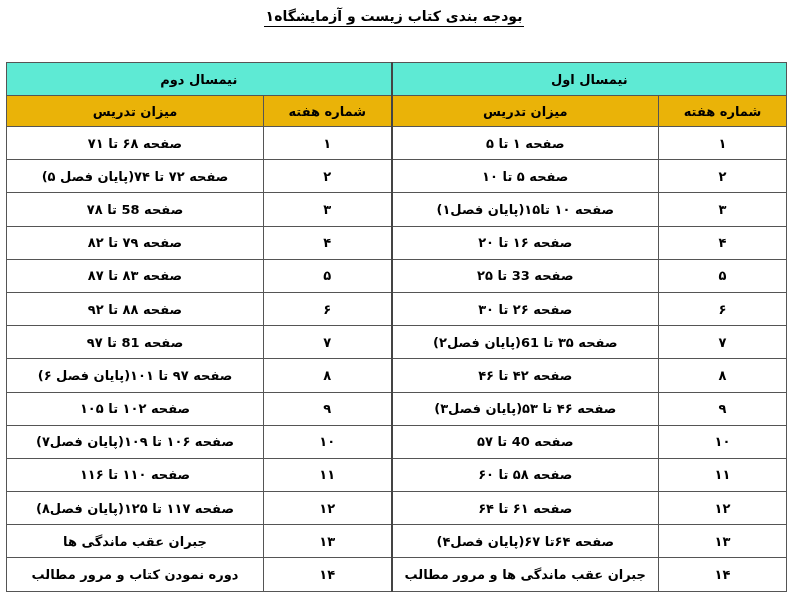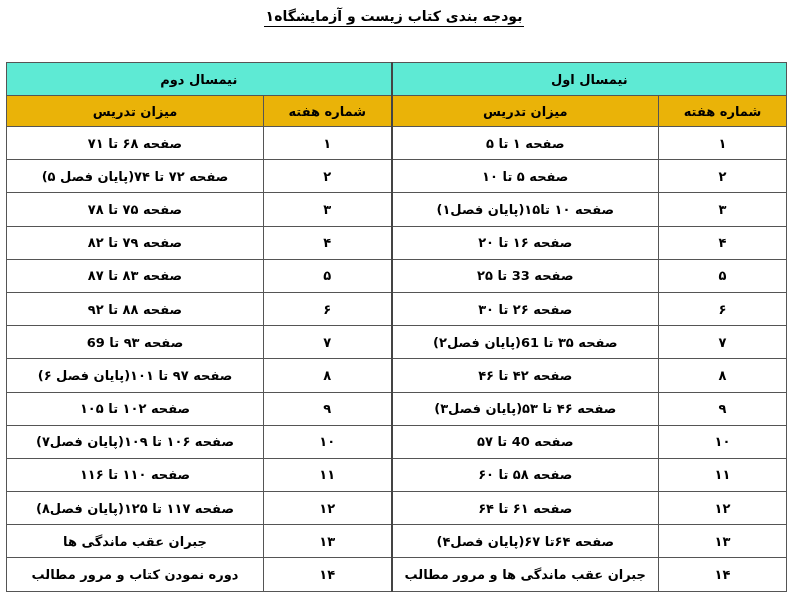--- a/index.html
+++ b/index.html
@@ -58,21 +58,21 @@
       <tr class="data-row">
         <td class="wk">۲</td>
         <td class="sep">صفحه ۵ تا ۱۰</td>
         <td class="wk">۲</td>
         <td>صفحه ۷۲ تا ۷۴(پایان فصل ۵)</td>
       </tr>
       <tr class="data-row">
         <td class="wk">۳</td>
         <td class="sep">صفحه ۱۰ تا۱۵(پایان فصل۱)</td>
         <td class="wk">۳</td>
-        <td>صفحه ۷۵ تا ۷۸</td>
+        <td>صفحه 58 تا ۷۸</td>
       </tr>
       <tr class="data-row">
         <td class="wk">۴</td>
         <td class="sep">صفحه ۱۶ تا ۲۰</td>
         <td class="wk">۴</td>
         <td>صفحه ۷۹ تا ۸۲</td>
       </tr>
       <tr class="data-row">
         <td class="wk">۵</td>
         <td class="sep">صفحه 33 تا ۲۵</td>
@@ -82,21 +82,21 @@
       <tr class="data-row">
         <td class="wk">۶</td>
         <td class="sep">صفحه ۲۶ تا ۳۰</td>
         <td class="wk">۶</td>
         <td>صفحه ۸۸ تا ۹۲</td>
       </tr>
       <tr class="data-row">
         <td class="wk">۷</td>
         <td class="sep">صفحه ۳۵ تا 61(پایان فصل۲)</td>
         <td class="wk">۷</td>
-        <td>صفحه ۹۳ تا 69</td>
+        <td>صفحه 81 تا ۹۷</td>
       </tr>
       <tr class="data-row">
         <td class="wk">۸</td>
         <td class="sep">صفحه ۴۲ تا ۴۶</td>
         <td class="wk">۸</td>
         <td>صفحه ۹۷ تا ۱۰۱(پایان فصل ۶)</td>
       </tr>
       <tr class="data-row">
         <td class="wk">۹</td>
         <td class="sep">صفحه ۴۶ تا ۵۳(پایان فصل۳)</td>

